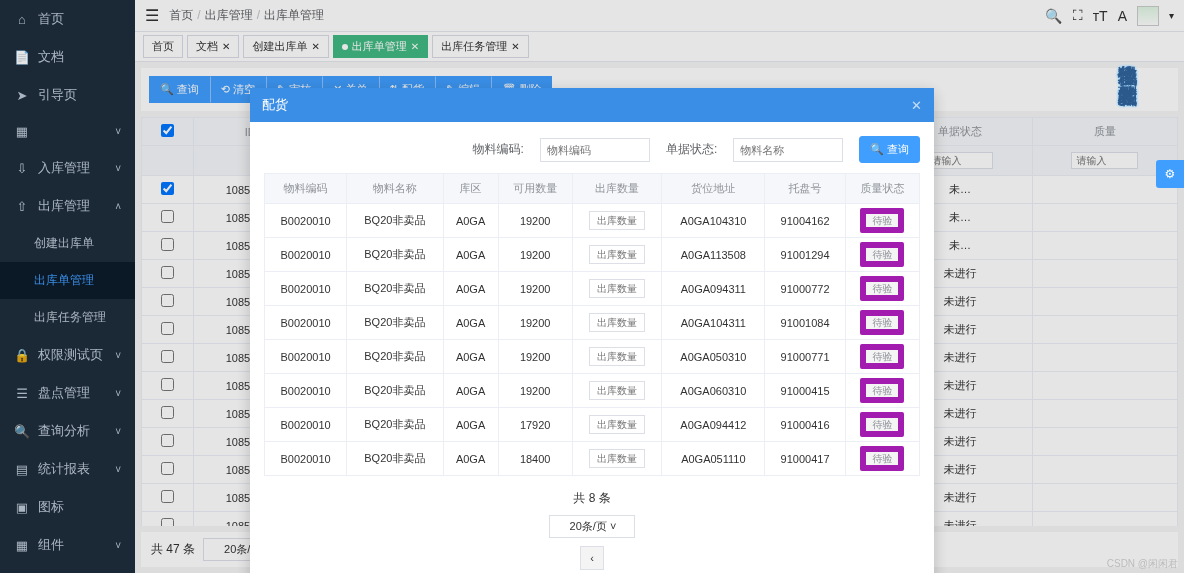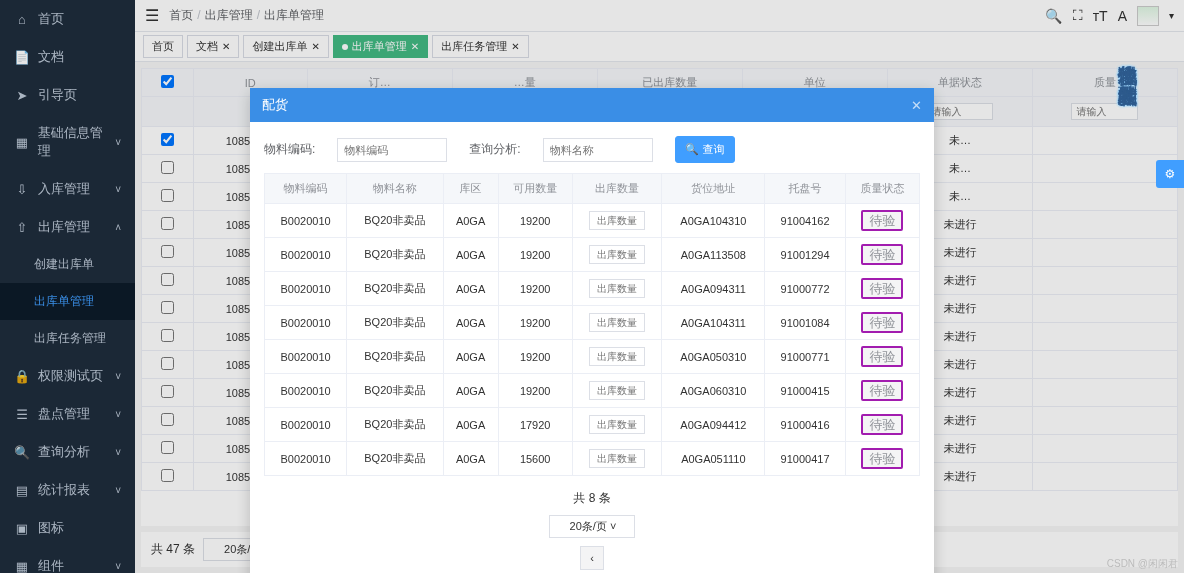--- a/index.html
+++ b/index.html
@@ -40,29 +40,29 @@
 .filter-input { width: 67px; border: 1px solid #dcdfe6; padding: 2px 4px; font-size: 10px; color: #c0c4cc; }
 
 .footer { padding: 6px 10px; background: #fff; margin: 0 6px 6px 6px; display: flex; align-items: center; gap: 8px; font-size: 12px; }
 .select { border: 1px solid #dcdfe6; padding: 3px 18px 3px 20px; font-size: 11px; position: relative; }
 
 .modal-mask { position: absolute; left: 0; top: 0; right: 0; bottom: 0; background: rgba(0,0,0,0.1); display: flex; align-items: flex-start; justify-content: center; }
 .modal { width: 684px; background: #fff; margin-top: 88px; border-radius: 2px; box-shadow: 0 4px 16px rgba(0,0,0,0.2); }
 .modal-head { background: #3a8ee6; color: #fff; padding: 8px 12px; display: flex; align-items: center; font-size: 13px; }
 .modal-head .x { margin-left: auto; cursor: pointer; opacity: 0.7; }
 .modal-body { padding: 14px; }
-.search-row { display: flex; align-items: center; gap: 22px; margin-bottom: 10px; }
+.search-row { display: flex; align-items: center; gap: 16px; margin-bottom: 10px; justify-content: flex-end; }
 .search-row label { font-size: 12px; color: #606266; }
 .search-row input { border: 1px solid #dcdfe6; padding: 5px 6px; font-size: 11px; width: 110px; }
 .unassigned { margin-left: auto; font-size: 12px; }
 .unassigned b { color: #ff9900; font-size: 22px; font-weight: bold; }
 .modal table { font-size: 11px; }
 .modal th, .modal td { padding: 7px 6px; }
 .qty-input { border: 1px solid #dcdfe6; padding: 3px 4px; width: 56px; font-size: 10px; color: #c0c4cc; text-align: center; }
-.tag { border: 2px solid #a21caf; background: #f4f4f5; color: #909399; padding: 1px 6px; border-radius: 2px; font-size: 13px; }
+.tag { border: 6px solid #a21caf; background: #f4f4f5; color: #909399; padding: 1px 6px; border-radius: 2px; font-size: 10px; }
 .modal-pager { display: flex; align-items: center; gap: 8px; margin-top: 14px; font-size: 12px; flex-direction: column; }
 .pager-btn { border: 1px solid #dcdfe6; background: #f4f4f5; width: 24px; height: 24px; display: inline-flex; align-items: center; justify-content: center; cursor: pointer; font-size: 11px; }
 .pager-btn.active { background: #409eff; color: #fff; border-color: #409eff; }
 .page-input { width: 32px; border: 1px solid #dcdfe6; padding: 3px; text-align: center; }
 .modal-foot { padding: 10px 14px; display: flex; justify-content: flex-end; gap: 14px; border-top: 4px solid #f97316; }
 
 .poem { position: absolute; top: 50px; right: 40px; writing-mode: vertical-rl; font-family: "KaiTi", serif; font-size: 20px; color: #2d5a8c; text-shadow: 0 0 3px #88ccff; line-height: 1.6; pointer-events: none; }
 .gear-fab { position: absolute; right: 0; top: 160px; width: 28px; height: 28px; background: #409eff; color: #fff; display: flex; align-items: center; justify-content: center; border-radius: 3px 0 0 3px; cursor: pointer; }
 .watermark { position: absolute; right: 6px; bottom: 2px; font-size: 10px; color: #bbb; }
 </style>
@@ -77,21 +77,20 @@
     <div class="side-item">
       <span class="icon">📄</span>
       <span>文档</span>
     </div>
     <div class="side-item">
       <span class="icon">➤</span>
       <span>引导页</span>
     </div>
     <div class="side-item">
       <span class="icon">▦</span>
-      <span>基础信息管理</span>
       <span class="arrow">˅</span>
     </div>
     <div class="side-item">
       <span class="icon">⇩</span>
       <span>入库管理</span>
       <span class="arrow">˅</span>
     </div>
     <div class="side-item">
       <span class="icon">⇧</span>
       <span>出库管理</span>
@@ -166,20 +165,29 @@
       <div class="tab active">
         <span>出库单管理</span>
         <span class="close">✕</span>
       </div>
       <div class="tab">
         <span>出库任务管理</span>
         <span class="close">✕</span>
       </div>
     </div>
 
+  <div class="actions" id="actions">
+      <button class="btn">🔍 查询</button>
+      <button class="btn">⟲ 清空</button>
+      <button class="btn">✎ 审核</button>
+      <button class="btn">✕ 关单</button>
+      <button class="btn">⇅ 配货</button>
+      <button class="btn">✎ 编辑</button>
+      <button class="btn">🗑 删除</button>
+    </div>
 
   <div class="table-wrap">
     <table>
       <thead id="thead">
           <tr>
             <th><input type="checkbox" checked="" style=""></th>
             <th>ID</th>
             <th>订…</th>
             <th>…量</th>
             <th>已出库数量</th>
@@ -342,21 +350,21 @@
 <div class="modal-mask">
   <div class="modal">
     <div class="modal-head">
       <span>配货</span>
       <span class="x">✕</span>
     </div>
     <div class="modal-body">
       <div class="search-row">
         <label>物料编码:</label>
         <input placeholder="物料编码" style="">
-        <label>查询分析:</label>
+        <label>单据状态:</label>
         <input placeholder="物料名称" style="">
         <button class="btn" style="border-radius:3px">🔍 <span>查询</span></button>
       </div>
       <table>
         <thead>
             <tr id="mhead">
               <th>物料编码</th>
               <th>物料名称</th>
               <th>库区</th>
               <th>可用数量</th>
@@ -434,21 +442,21 @@
               <td>17920</td>
               <td><input class="qty-input" placeholder="出库数量" style=""></td>
               <td>A0GA094412</td>
               <td>91000416</td>
               <td><span class="tag">待验</span></td>
             </tr>
             <tr>
               <td>B0020010</td>
               <td>BQ20非卖品</td>
               <td>A0GA</td>
-              <td>15600</td>
+              <td>18400</td>
               <td><input class="qty-input" placeholder="出库数量" style=""></td>
               <td>A0GA051110</td>
               <td>91000417</td>
               <td><span class="tag">待验</span></td>
             </tr>
           </tbody>
       </table>
       <div class="modal-pager">
         <span>共 8 条</span>
         <span class="select"><span>20条/页</span> ˅</span>

